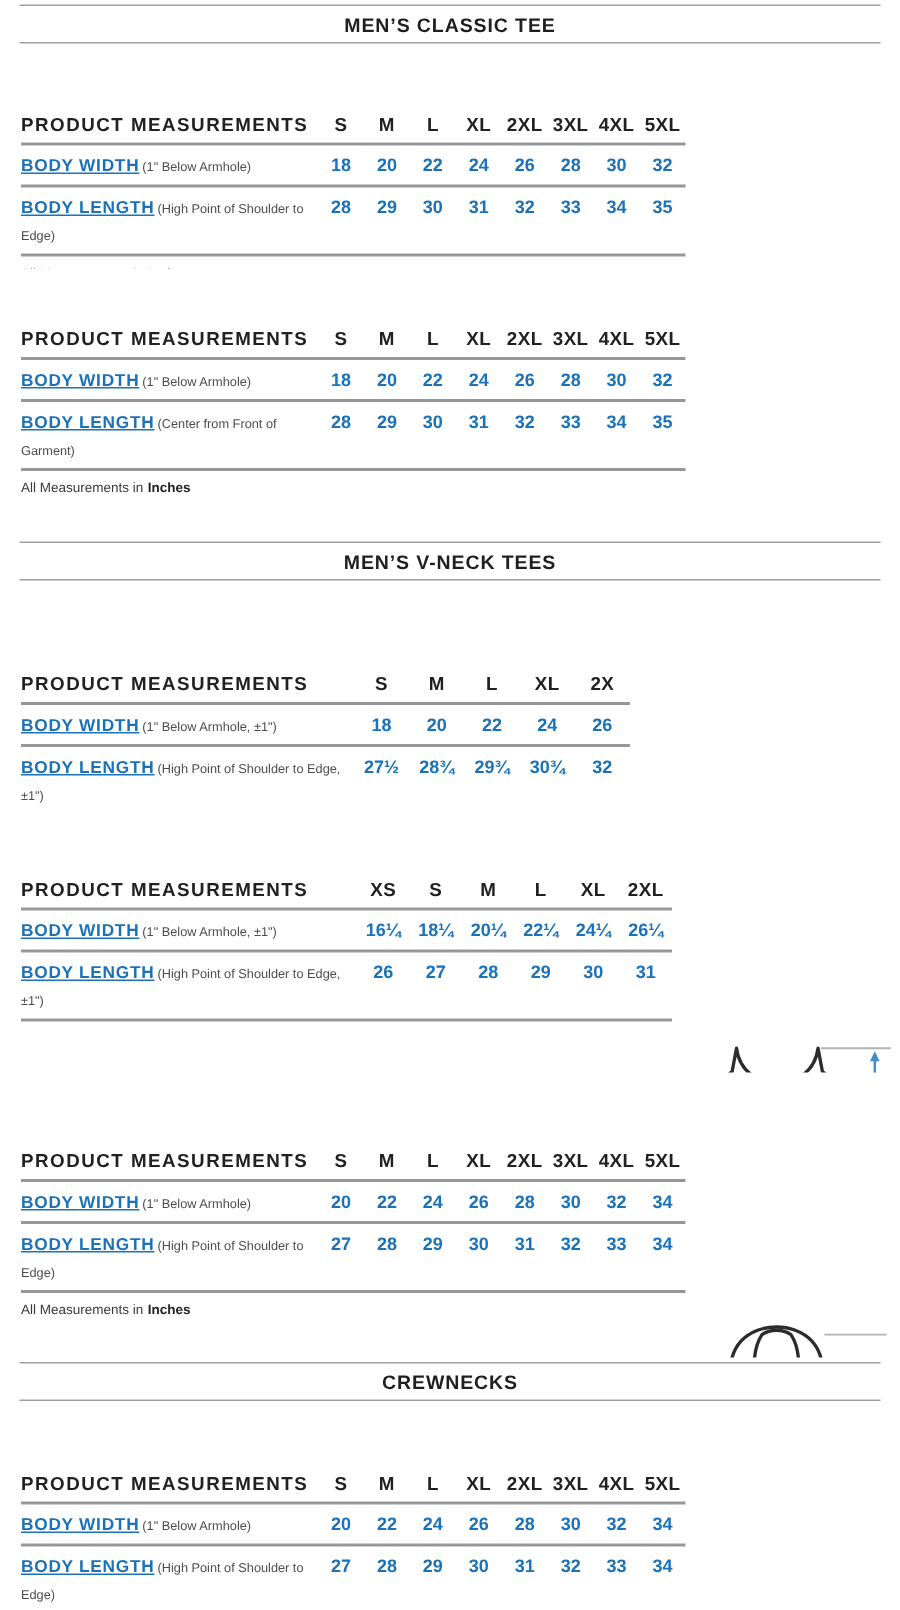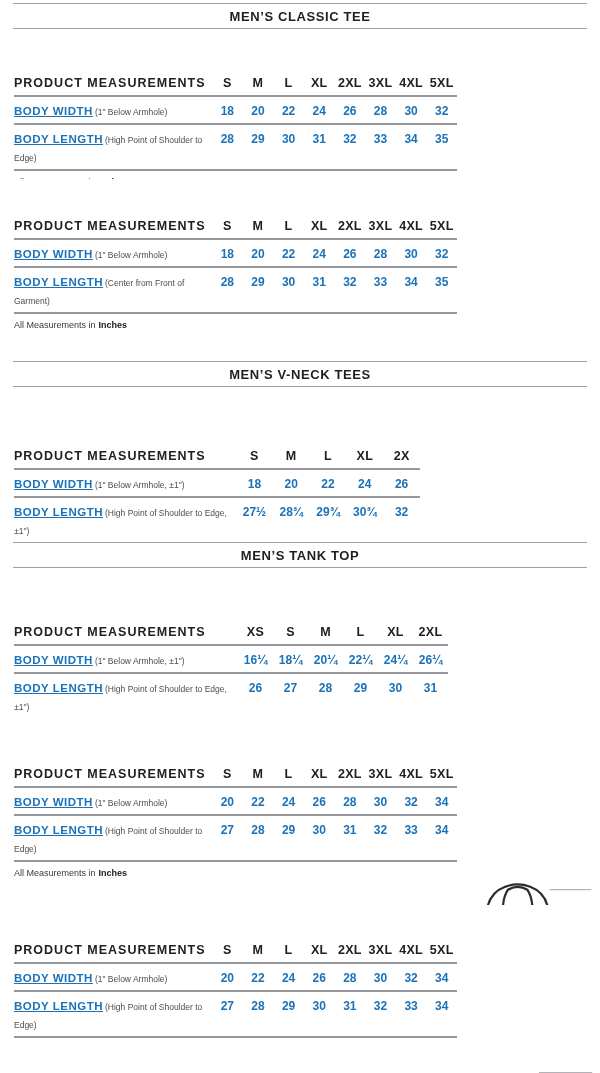--- a/index.html
+++ b/index.html
@@ -249,23 +249,20 @@
             <polygon class="ah" points="100,64 93,60.7 93,67.3"></polygon>
     <line class="arr" x1="137" y1="19" x2="137" y2="112"></line>
     <polygon class="ah" points="137,13 133.7,20 140.3,20"></polygon>
             <polygon class="ah" points="137,118 133.7,111 140.3,111"></polygon>
   </svg>
         </div>
     </div>
   </section>
 
   <section class="section s4">
-    <div class="titleband">
-      <h2 class="title">MEN’S TANK TOP</h2>
-    </div>
     <div class="content">
       <div class="tablewrap">
         <div class="hrow">
           <div class="hlabel">PRODUCT MEASUREMENTS</div>
           <div class="cells size-cells">
               <div class="cell head-cell">XS</div>
               <div class="cell head-cell">S</div>
               <div class="cell head-cell">M</div>
               <div class="cell head-cell">L</div>
               <div class="cell head-cell">XL</div>
@@ -383,20 +380,23 @@
             <polygon class="ah" points="96,80 89,76.7 89,83.3"></polygon>
     <line class="arr" x1="141" y1="64" x2="141" y2="135"></line>
     <polygon class="ah" points="141,58 137.7,65 144.3,65"></polygon>
             <polygon class="ah" points="141,141 137.7,134 144.3,134"></polygon>
   </svg>
         </div>
     </div>
   </section>
 
   <section class="section s6">
+    <div class="titleband">
+      <h2 class="title">CREWNECKS</h2>
+    </div>
     <div class="content">
       <div class="tablewrap">
         <div class="hrow">
           <div class="hlabel">PRODUCT MEASUREMENTS</div>
           <div class="cells size-cells">
               <div class="cell head-cell">S</div>
               <div class="cell head-cell">M</div>
               <div class="cell head-cell">L</div>
               <div class="cell head-cell">XL</div>
               <div class="cell head-cell">2XL</div>

